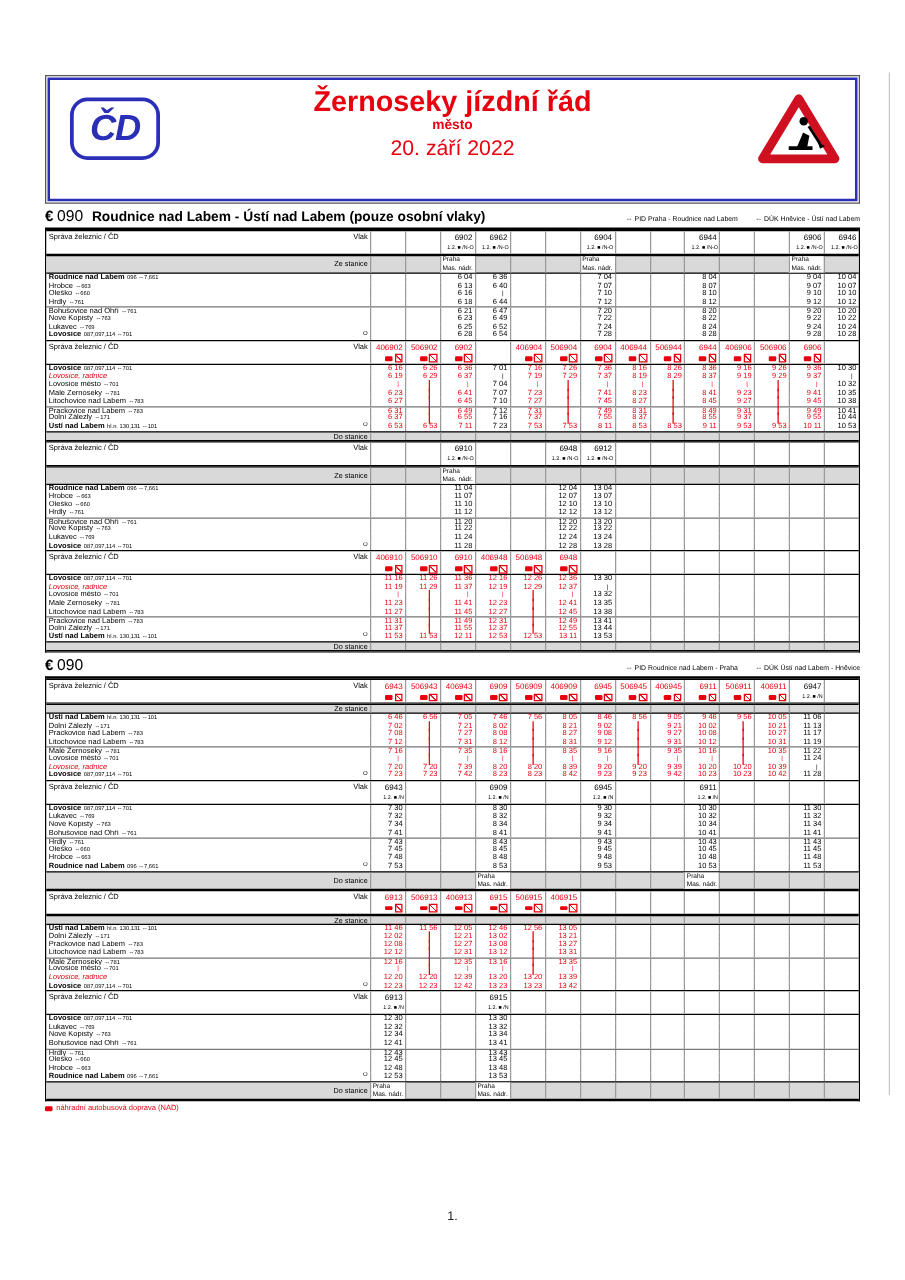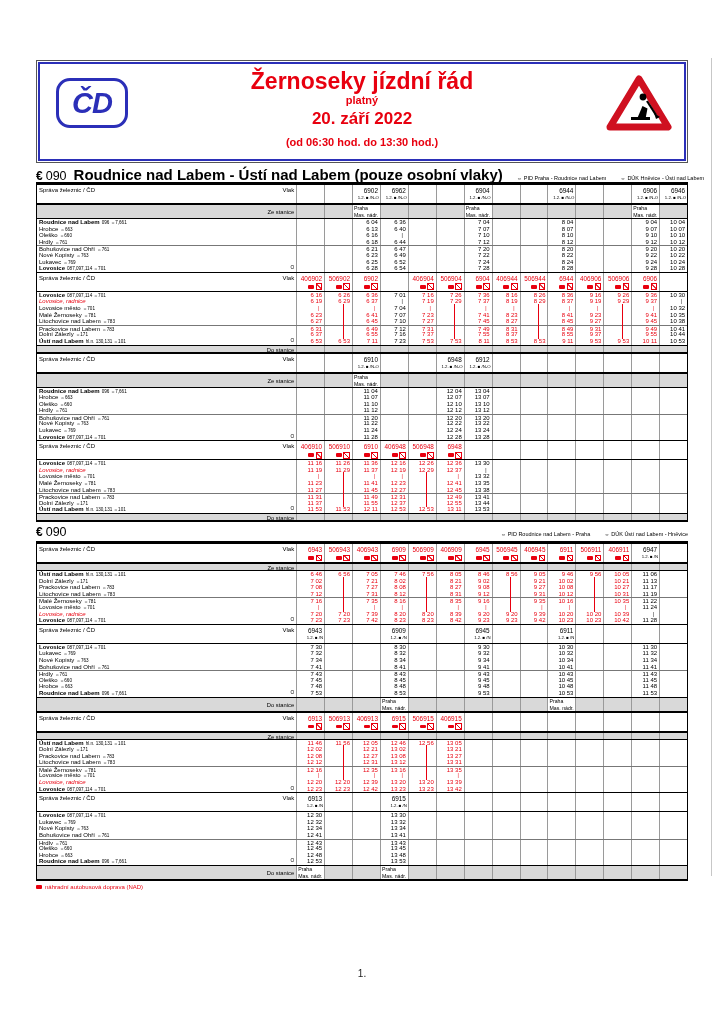--- a/index.html
+++ b/index.html
@@ -10,28 +10,28 @@
   .content{position:absolute;left:36px;top:60px;width:652px}
 
   
   .hbox{border:1px solid #555;padding:1px}
   .hbox-in{border:2px solid #2b2fb8;position:relative;height:90px;text-align:center;padding-top:5px;box-sizing:content-box}
   .cd-logo{position:absolute;left:16px;top:14px;width:66px;height:44px;border:3px solid #2b2fb8;border-radius:14px;
     display:flex;align-items:center;justify-content:center;font-style:italic;font-weight:bold;font-size:29px;color:#2b2fb8;letter-spacing:-1px}
   .tri{position:absolute;right:12px;top:8px}
   .h-title{color:#e8000f;font-weight:bold;font-size:23px;line-height:25px}
   .h-platny{color:#e8000f;font-weight:bold;font-size:11px;line-height:13px}
-  .h-date{color:#e8000f;font-weight:bold;font-size:17px;line-height:20px;margin-top:2px}
+  .h-date{color:#e8000f;font-weight:normal;font-size:17px;line-height:20px;margin-top:2px}
   .h-od{color:#e8000f;font-weight:bold;font-size:11px;line-height:13px;margin-top:7px}
 
   
   .tbar{display:flex;align-items:baseline;border-bottom:2px solid #000;height:16px;margin-top:3px}
   .ticon{font-weight:bold;font-size:12px;margin-right:3px}
   .tnum{font-weight:normal;font-size:12.5px;margin-right:7px}
-  .ttl{font-weight:bold;font-size:15px;white-space:nowrap}
+  .ttl{font-weight:bold;font-size:11px;white-space:nowrap}
   .spacer{flex:1}
   .trf{font-size:5.5px;margin-left:14px;white-space:nowrap}
 
   
   .grid{border:1px solid #000;border-top:none;width:652px;box-sizing:border-box}
   .row{display:flex;box-sizing:border-box;position:relative}
   .lab{width:260px;box-sizing:border-box;position:relative;padding-left:2px;overflow:hidden}
   .cell{width:28px;box-sizing:border-box;border-left:1px solid #9a9a9a;position:relative}
 
   .r-op{height:20px;border-top:1px solid #000;border-bottom:1px solid #000}
@@ -72,23 +72,22 @@
 <body>
 
 <div class="content">
 
   <div class="hbox">
     <div class="hbox-in">
       <div class="cd-logo">
         <span>ČD</span>
       </div>
       <div class="h-title">Žernoseky jízdní řád</div>
-      <div class="h-platny">platný</div>
+      <div class="h-platny">město</div>
       <div class="h-date">20. září 2022</div>
-      <div class="h-od">(od 06:30 hod. do 13:30 hod.)</div>
       <div class="tri">
         <svg width="66" height="60" viewBox="0 0 66 60">
           <polygon points="33,7 62,55 4,55" fill="#ffffff" stroke="#cf1020" stroke-width="7" stroke-linejoin="round"></polygon>
           <circle cx="37" cy="25" r="3.4" fill="#000"></circle>
           <path d="M31 47 l5.5 -13 5 2.5 -2 10.5 z" fill="#000"></path>
           <rect x="25" y="45" width="19" height="3" fill="#000"></rect>
           <line x1="41" y1="29" x2="50" y2="43" stroke="#000" stroke-width="2.2"></line>
           <path d="M48 41 l6 4 -4 2 z" fill="#000"></path>
         </svg>
       </div>

